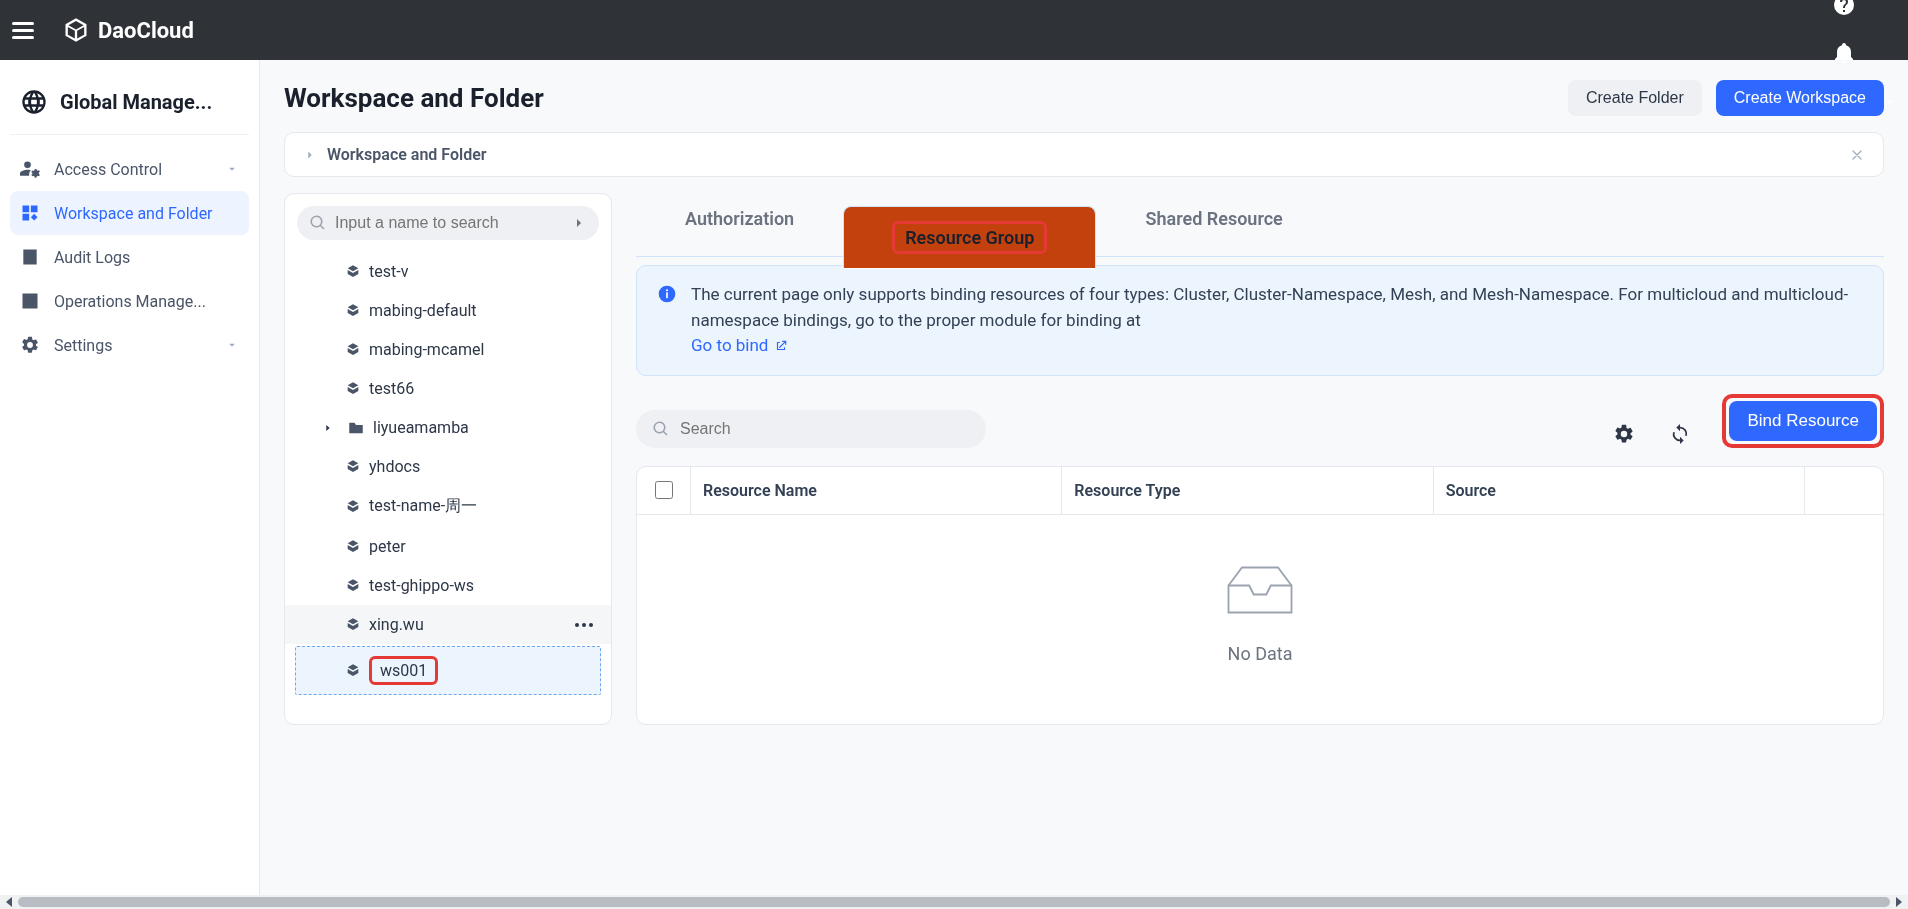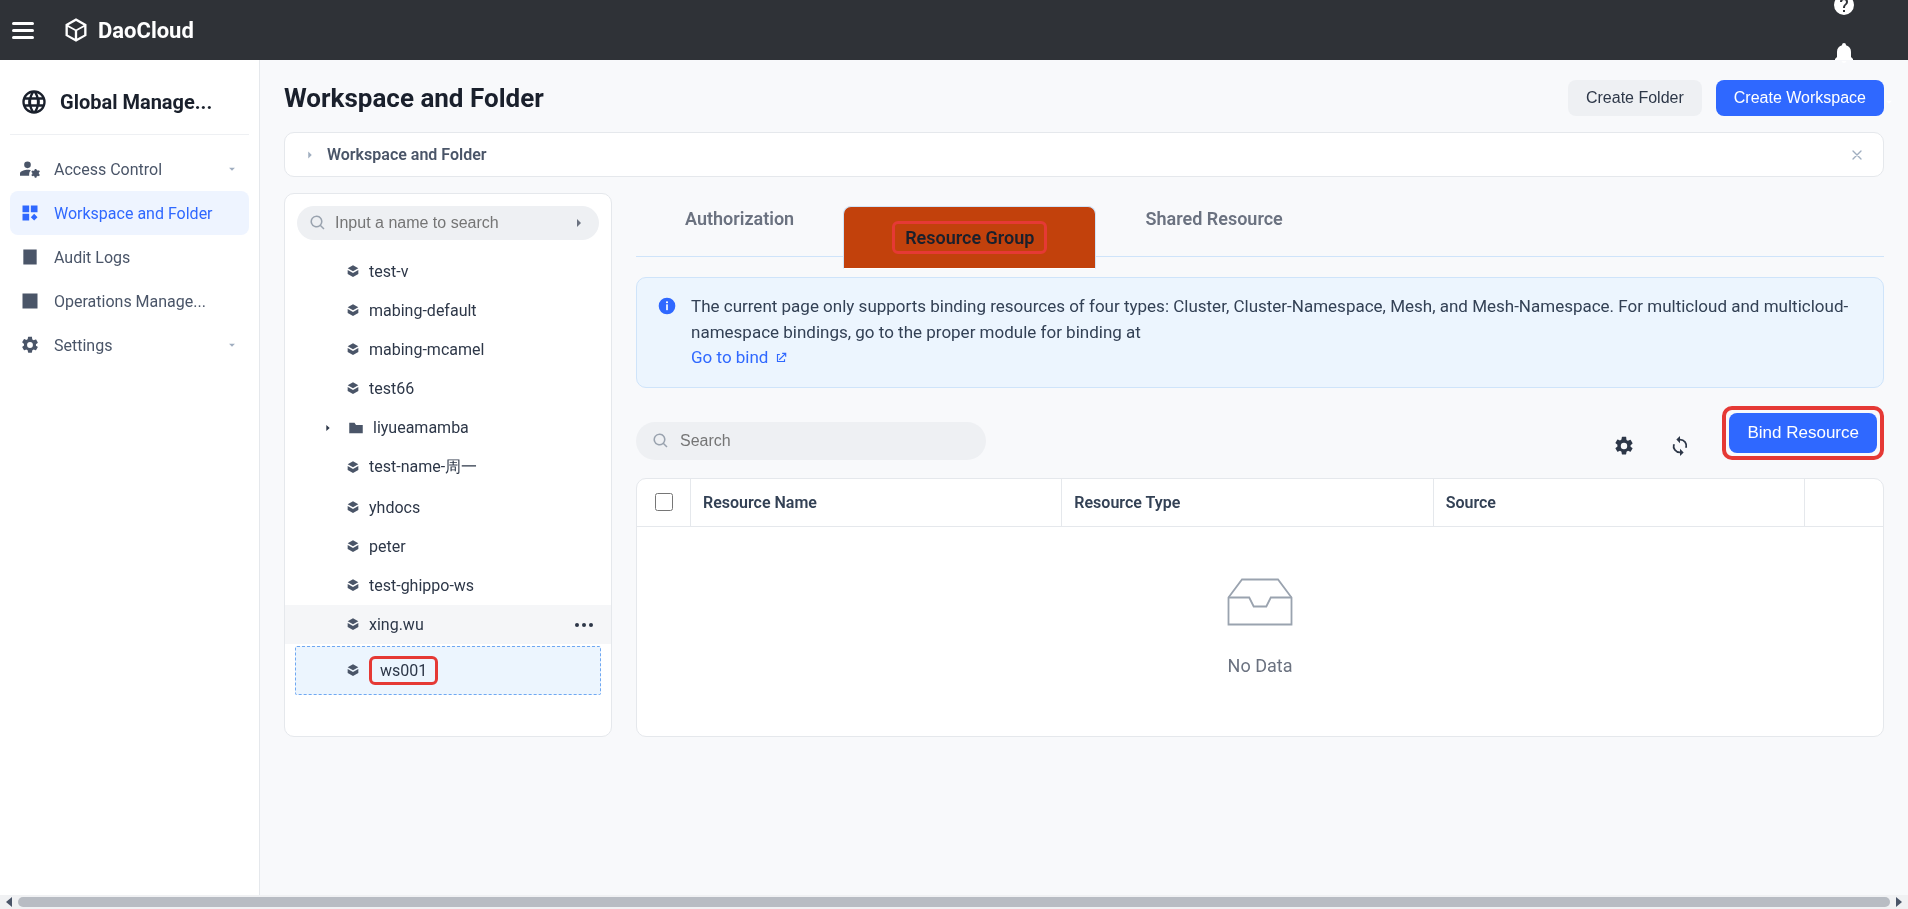--- a/index.html
+++ b/index.html
@@ -59,21 +59,21 @@
   .tree-item .dots span { width: 4px; height: 4px; border-radius: 50%; background: #2d3748; }
   .tree-item.highlighted { background: #ecf5fe; outline: 1px dashed #6fa8f2; outline-offset: -1px; margin: 2px 10px 0 10px; border-radius: 2px; padding-left: 50px; }
   .hl-box { border: 3px solid #e53935; border-radius: 6px; padding: 2px 8px; display: inline-block; }
   
   .main-panel { flex: 1; }
   .tabs { display: flex; border-bottom: 1px solid #cfe4fa; }
   .tab { padding: 14px 48px; font-size: 18px; font-weight: 600; color: #6b7280; cursor: pointer; border: 1px solid transparent; border-bottom: none; border-top-left-radius: 8px; border-top-right-radius: 8px; }
   .tab.active { background: #c2410c; border: 1px solid #cfe4fa; border-bottom: 1.5px solid #fff; color: #1a202c; position: relative; top: 13px; }
   .tab-inner-hl { border: 3px solid #e53935; border-radius: 6px; padding: 3px 10px; display: inline-block; }
   
-  .info-banner { margin-top: 20px; background: #ecf5fe; border: 1px solid #cfe4fa; border-radius: 10px; padding: 16px 20px; display: flex; gap: 14px; font-size: 17px; color: #334155; line-height: 1.5; }
+  .info-banner { margin-top: 8px; background: #ecf5fe; border: 1px solid #cfe4fa; border-radius: 10px; padding: 16px 20px; display: flex; gap: 14px; font-size: 17px; color: #334155; line-height: 1.5; }
   .info-banner .info-ic { width: 20px; height: 20px; flex-shrink: 0; margin-top: 2px; }
   .info-banner a { color: #2f68ff; text-decoration: none; display: inline-flex; align-items: center; gap: 6px; }
   .info-banner a svg { width: 14px; height: 14px; fill: #2f68ff; }
   
   .action-row { margin-top: 18px; display: flex; align-items: flex-end; gap: 28px; }
   .search-pill { background: #eef0f3; border-radius: 22px; padding: 10px 16px; display: flex; align-items: center; gap: 10px; width: 350px; }
   .search-pill svg { width: 18px; height: 18px; fill: #9aa3af; }
   .search-pill input { flex: 1; border: none; background: transparent; outline: none; font-size: 16px; color: #4a5568; }
   .action-row .spacer { flex: 1; }
   .icon-btn { width: 28px; height: 28px; display: flex; align-items: center; justify-content: center; cursor: pointer; }
@@ -250,27 +250,27 @@
               </svg>
               <svg class="folder-ic" viewBox="0 0 24 24">
                 <path d="M3 5h7l2 3h9v11H3z"></path>
               </svg>
               <span>liyueamamba</span>
             </div>
             <div class="tree-item">
               <svg class="ws-ic" viewBox="0 0 24 24">
                 <path fill="#4a5568" d="M12 2 4 6.5 12 11l8-4.5zM4 9v6l8 4.5V13.5zm16 0-8 4.5V19.5l8-4.5z"></path>
               </svg>
+              <span>yhdocs</span>
+            </div>
+            <div class="tree-item">
+              <svg class="ws-ic" viewBox="0 0 24 24">
+                <path fill="#4a5568" d="M12 2 4 6.5 12 11l8-4.5zM4 9v6l8 4.5V13.5zm16 0-8 4.5V19.5l8-4.5z"></path>
+              </svg>
               <span>test-name-周一</span>
-            </div>
-            <div class="tree-item">
-              <svg class="ws-ic" viewBox="0 0 24 24">
-                <path fill="#4a5568" d="M12 2 4 6.5 12 11l8-4.5zM4 9v6l8 4.5V13.5zm16 0-8 4.5V19.5l8-4.5z"></path>
-              </svg>
-              <span>yhdocs</span>
             </div>
             <div class="tree-item">
               <svg class="ws-ic" viewBox="0 0 24 24">
                 <path fill="#4a5568" d="M12 2 4 6.5 12 11l8-4.5zM4 9v6l8 4.5V13.5zm16 0-8 4.5V19.5l8-4.5z"></path>
               </svg>
               <span>peter</span>
             </div>
             <div class="tree-item">
               <svg class="ws-ic" viewBox="0 0 24 24">
                 <path fill="#4a5568" d="M12 2 4 6.5 12 11l8-4.5zM4 9v6l8 4.5V13.5zm16 0-8 4.5V19.5l8-4.5z"></path>

